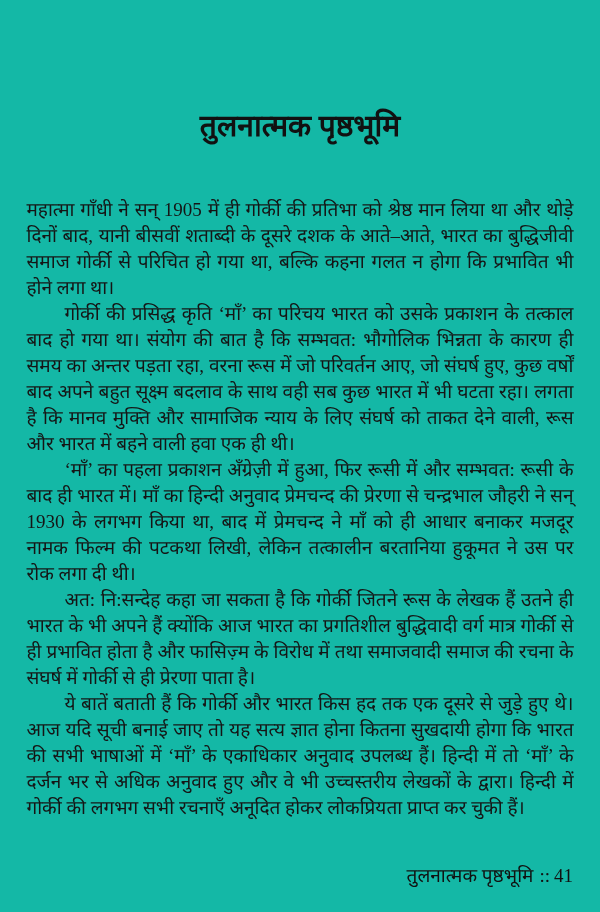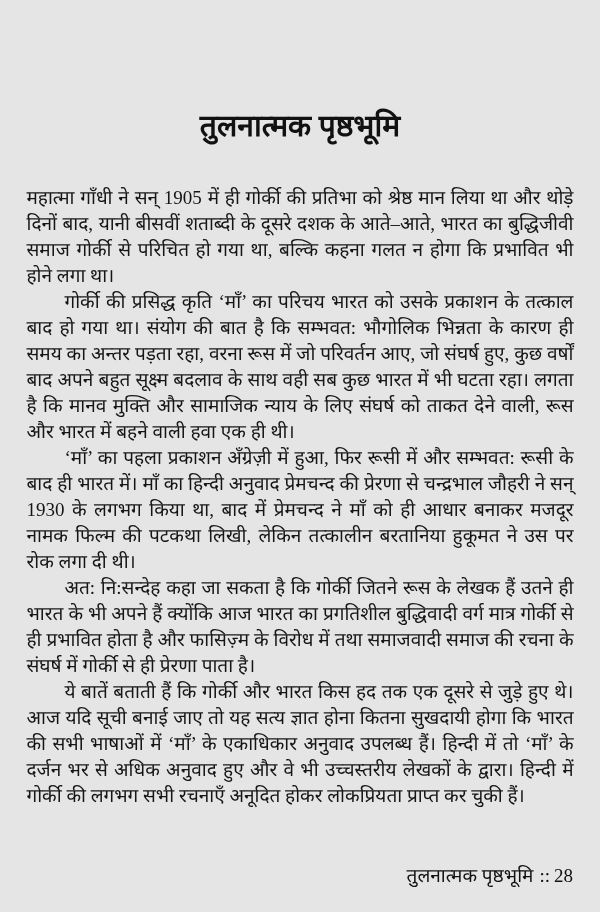--- a/index.html
+++ b/index.html
@@ -5,36 +5,36 @@
   html, body {
     margin: 0;
     padding: 0;
     background: #ffffff;
   }
   .page {
     position: relative;
     width: 600px;
     height: 912px;
     margin: 0 auto;
-    background: #e5e5e5;
+    background: #14b8a6;
     color: #151515;
     font-family: "Liberation Serif", "DejaVu Serif", serif;
     overflow: hidden;
     box-sizing: border-box;
   }
   .title {
     margin: 106px 0 0 0;
     text-align: center;
     font-size: 30px;
     line-height: 1.3;
     font-weight: 700;
     color: #111111;
   }
   .body-text {
-    margin: 40px auto 0 auto;
+    margin: 52px auto 0 auto;
     width: 547px;
     font-size: 19px;
     line-height: 26px;
     text-align: justify;
   }
   .para {
     margin: 0;
     text-indent: 38px;
   }
   .para.no-indent {
@@ -60,16 +60,16 @@
 
   <div class="body-text">
     <p class="para no-indent">महात्मा गाँधी ने सन् 1905 में ही गोर्की की प्रतिभा को श्रेष्ठ मान लिया था और थोड़े दिनों बाद, यानी बीसवीं शताब्दी के दूसरे दशक के आते–आते, भारत का बुद्धिजीवी समाज गोर्की से परिचित हो गया था, बल्कि कहना गलत न होगा कि प्रभावित भी होने लगा था।</p>
     <p class="para">गोर्की की प्रसिद्ध कृति ‘माँ’ का परिचय भारत को उसके प्रकाशन के तत्काल बाद हो गया था। संयोग की बात है कि सम्भवत: भौगोलिक भिन्नता के कारण ही समय का अन्तर पड़ता रहा, वरना रूस में जो परिवर्तन आए, जो संघर्ष हुए, कुछ वर्षों बाद अपने बहुत सूक्ष्म बदलाव के साथ वही सब कुछ भारत में भी घटता रहा। लगता है कि मानव मुक्ति और सामाजिक न्याय के लिए संघर्ष को ताकत देने वाली, रूस और भारत में बहने वाली हवा एक ही थी।</p>
     <p class="para">‘माँ’ का पहला प्रकाशन अँग्रेज़ी में हुआ, फिर रूसी में और सम्भवत: रूसी के बाद ही भारत में। माँ का हिन्दी अनुवाद प्रेमचन्द की प्रेरणा से चन्द्रभाल जौहरी ने सन् 1930 के लगभग किया था, बाद में प्रेमचन्द ने माँ को ही आधार बनाकर मजदूर नामक फिल्म की पटकथा लिखी, लेकिन तत्कालीन बरतानिया हुकूमत ने उस पर रोक लगा दी थी।</p>
     <p class="para">अत: नि:सन्देह कहा जा सकता है कि गोर्की जितने रूस के लेखक हैं उतने ही भारत के भी अपने हैं क्योंकि आज भारत का प्रगतिशील बुद्धिवादी वर्ग मात्र गोर्की से ही प्रभावित होता है और फासिज़्म के विरोध में तथा समाजवादी समाज की रचना के संघर्ष में गोर्की से ही प्रेरणा पाता है।</p>
     <p class="para">ये बातें बताती हैं कि गोर्की और भारत किस हद तक एक दूसरे से जुड़े हुए थे। आज यदि सूची बनाई जाए तो यह सत्य ज्ञात होना कितना सुखदायी होगा कि भारत की सभी भाषाओं में ‘माँ’ के एकाधिकार अनुवाद उपलब्ध हैं। हिन्दी में तो ‘माँ’ के दर्जन भर से अधिक अनुवाद हुए और वे भी उच्चस्तरीय लेखकों के द्वारा। हिन्दी में गोर्की की लगभग सभी रचनाएँ अनूदित होकर लोकप्रियता प्राप्त कर चुकी हैं।</p>
   </div>
 
   <div class="footer">
-    <span>तुलनात्मक पृष्ठभूमि</span><span class="sep">::</span><span>28</span>
+    <span>तुलनात्मक पृष्ठभूमि</span><span class="sep">::</span><span>41</span>
   </div>
 
 </div>
 
 </body></html>

